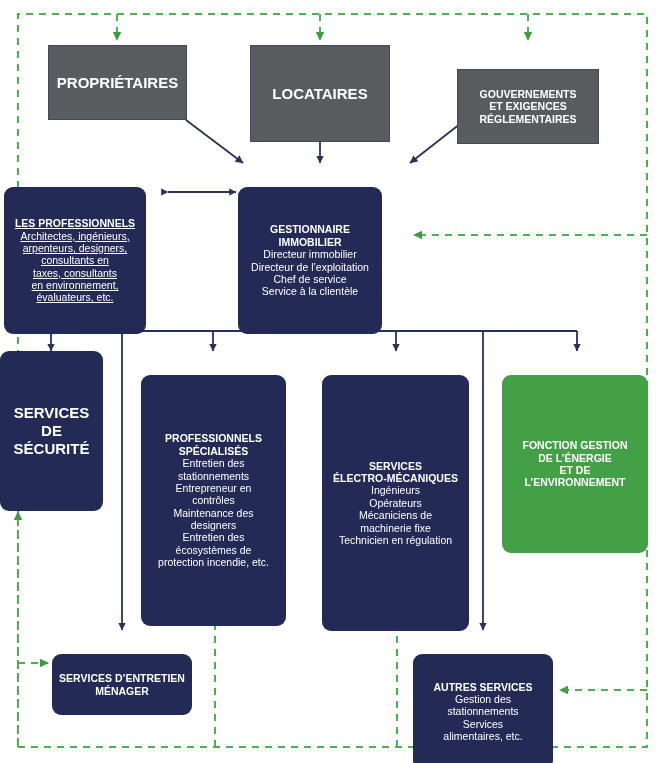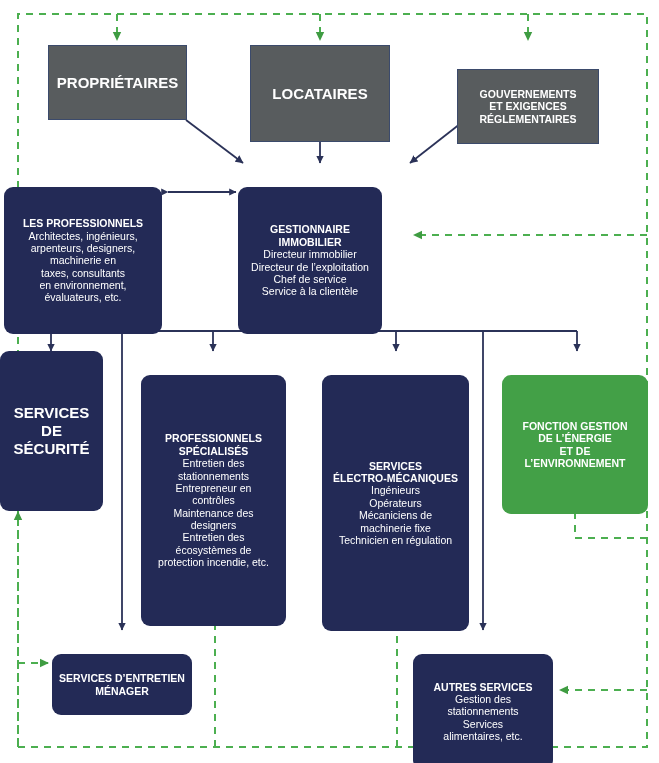--- a/index.html
+++ b/index.html
@@ -100,26 +100,26 @@
   <div class="node gray f11" style="left:250px;top:45px;width:140px;height:97px;">
     <span class="inner ttl">LOCATAIRES</span>
   </div>
 
   <div class="node gray f10" style="left:457px;top:45px;width:142px;height:75px;">
     <span class="inner ttl" style="white-space:pre-line;">GOUVERNEMENTS
 ET EXIGENCES
 RÉGLEMENTAIRES</span>
   </div>
 
-  <div class="node navy f10" style="left:4px;top:163px;width:158px;height:147px;">
+  <div class="node navy f10" style="left:4px;top:163px;width:142px;height:147px;text-decoration:underline;">
     <span class="inner">
       <span class="ttl f105">LES PROFESSIONNELS</span>
       <span class="sub">Architectes, ingénieurs,</span>
       <span class="sub">arpenteurs, designers,</span>
-      <span class="sub">machinerie en</span>
+      <span class="sub">consultants en</span>
       <span class="sub">taxes, consultants</span>
       <span class="sub">en environnement,</span>
       <span class="sub">évaluateurs, etc.</span>
     </span>
   </div>
 
   <div class="node navy f10" style="left:238px;top:163px;width:144px;height:147px;">
     <span class="inner">
       <span class="ttl f105">GESTIONNAIRE IMMOBILIER</span>
       <span class="sub">Directeur immobilier</span>
@@ -155,21 +155,21 @@
       <span class="ttl f105" style="white-space:pre-line;">SERVICES
 ÉLECTRO-MÉCANIQUES</span>
       <span class="sub">Ingénieurs</span>
       <span class="sub">Opérateurs</span>
       <span class="sub">Mécaniciens de</span>
       <span class="sub">machinerie fixe</span>
       <span class="sub">Technicien en régulation</span>
     </span>
   </div>
 
-  <div class="node green f10" style="left:502px;top:351px;width:146px;height:139px;">
+  <div class="node green f10" style="left:502px;top:351px;width:146px;height:178px;">
     <span class="inner ttl" style="white-space:pre-line;">FONCTION GESTION
 DE L’ÉNERGIE
 ET DE
 L’ENVIRONNEMENT</span>
   </div>
 
   <div class="node navy f10" style="left:413px;top:630px;width:140px;height:115px;">
     <span class="inner">
       <span class="ttl f105">AUTRES SERVICES</span>
       <span class="sub">Gestion des</span>

